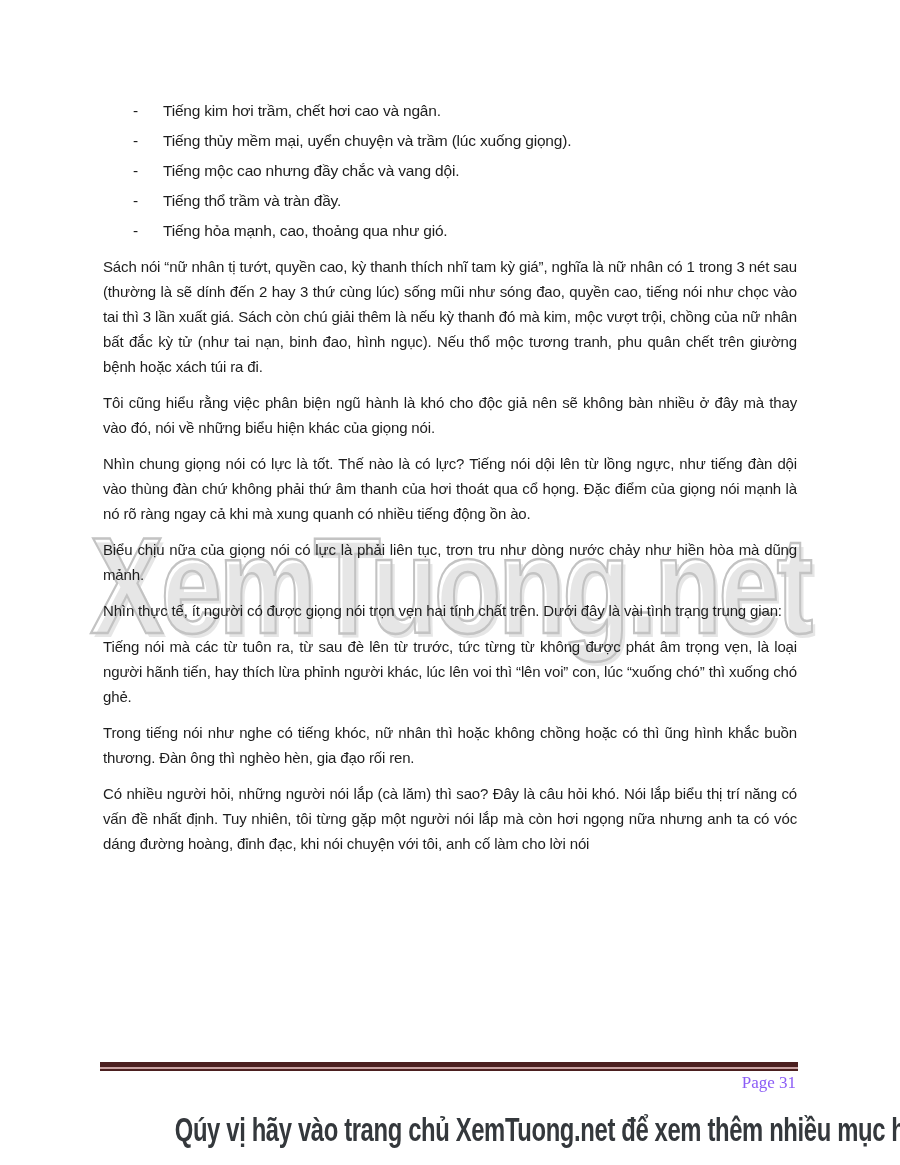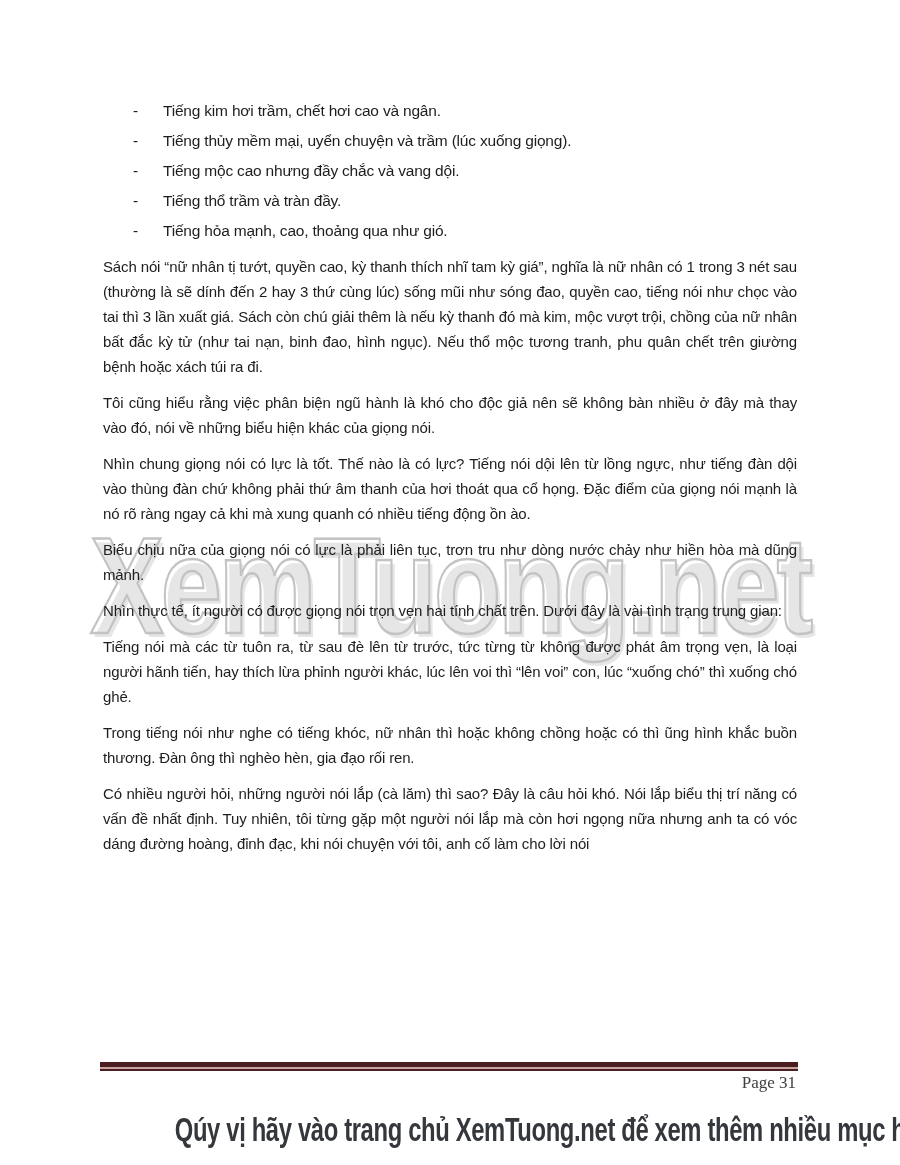--- a/index.html
+++ b/index.html
@@ -69,21 +69,21 @@
   }
   .footer-rule .bar-thick { height: 5px; }
   .footer-rule .bar-light { height: 2px; }
   .footer-rule .bar-thin  { height: 2px; }
 
   .page-number {
     position: absolute;
     right: 104px; top: 1073px;
     font-family: "Liberation Serif", serif;
     font-size: 17px;
-    color: #404040;
+    color: #8b5cf6;
     z-index: 2;
   }
 
   .promo-line {
     position: absolute;
     left: 0; right: 0; top: 1110px;
     text-align: center;
     z-index: 2;
     white-space: nowrap;
   }

